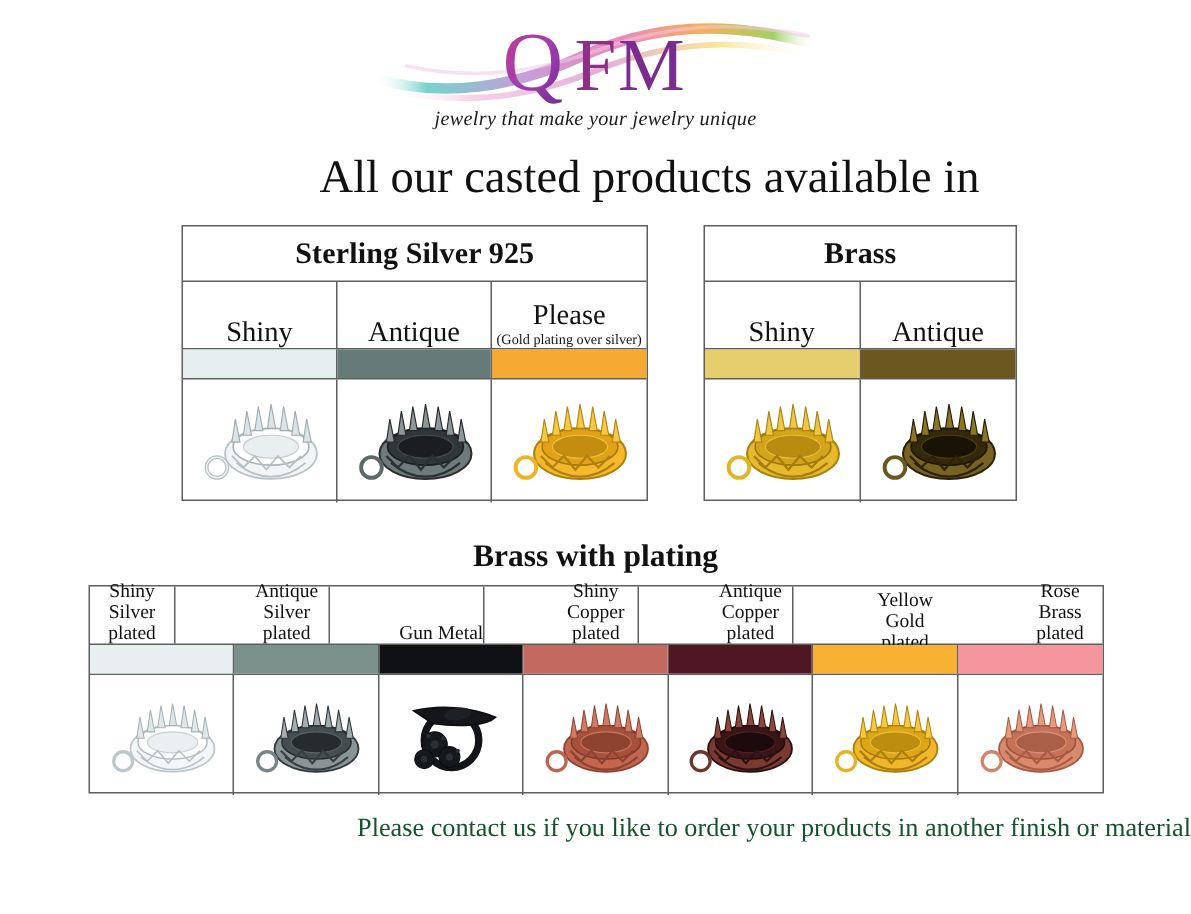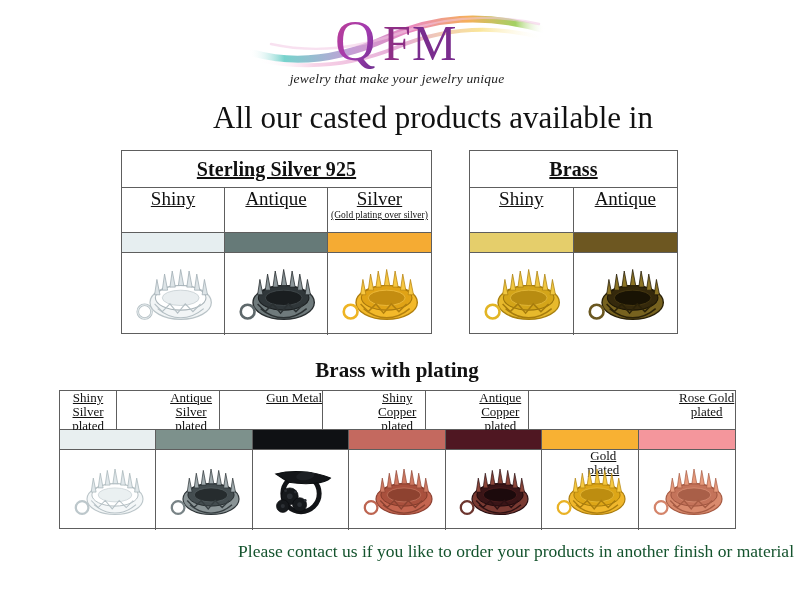--- a/index.html
+++ b/index.html
@@ -23,23 +23,22 @@
   .main-title{
     position:absolute;left:0;top:101px;width:794px;text-align:center;
     font-size:31px;line-height:34px;color:#111;font-weight:400;margin-left:36px;
   }
 
   
   .tbl{position:absolute;border:1.4px solid #5e5e5e;box-sizing:border-box;background:#fff;}
   .trow{display:flex;}
   .tcell{
     box-sizing:border-box;border-right:1.2px solid #5e5e5e;
-    display:flex;flex-direction:column;align-items:center;justify-content:flex-start;
+    display:flex;flex-direction:column;align-items:center;justify-content:flex-end;
     text-align:center;
-    text-decoration:underline;
   }
   .tcell:last-child{border-right:none;}
   .row-sep{border-bottom:1.2px solid #5e5e5e;}
 
   .tbl-title{
     font-weight:bold;font-size:20px;letter-spacing:.1px;
     display:flex;align-items:center;justify-content:center;height:100%;
   }
   .lbl{font-size:19px;line-height:21px;}
   .lbl-xs{font-size:13px;line-height:14px;}
@@ -111,21 +110,21 @@
       </div>
     </div>
     <div class="trow row-sep" style="height:44px;">
       <div class="tcell" style="width:33.34%;">
         <div class="lbl">Shiny</div>
       </div>
       <div class="tcell" style="width:33.33%;">
         <div class="lbl">Antique</div>
       </div>
       <div class="tcell" style="width:33.33%;">
-        <div class="lbl">Silver</div>
+        <div class="lbl">Please</div>
         <div class="sub">(Gold plating over silver)</div>
       </div>
     </div>
     <div class="trow row-sep" style="height:19px;">
       <div class="tcell" style="width:33.34%;">
         <div class="swatch" style="background:#e6eef0;"></div>
       </div>
       <div class="tcell" style="width:33.33%;">
         <div class="swatch" style="background:#667a78;"></div>
       </div>
@@ -305,21 +304,21 @@
       <div class="tcell" style="width:14.2857%;">
         <div class="lbl-xs">Shiny Copper plated</div>
       </div>
       <div class="tcell" style="width:14.2857%;">
         <div class="lbl-xs">Antique Copper plated</div>
       </div>
       <div class="tcell" style="width:14.2857%;margin-top:44px;">
         <div class="lbl-xs">Yellow Gold plated</div>
       </div>
       <div class="tcell" style="width:14.2858%;">
-        <div class="lbl-xs">Rose Gold plated</div>
+        <div class="lbl-xs">Rose Brass plated</div>
       </div>
     </div>
 
     <div class="trow row-sep" style="height:19px;">
       <div class="tcell" style="width:14.2857%;">
         <div class="swatch" style="background:#e8eff0;"></div>
       </div>
       <div class="tcell" style="width:14.2857%;">
         <div class="swatch" style="background:#7d918c;"></div>
       </div>

